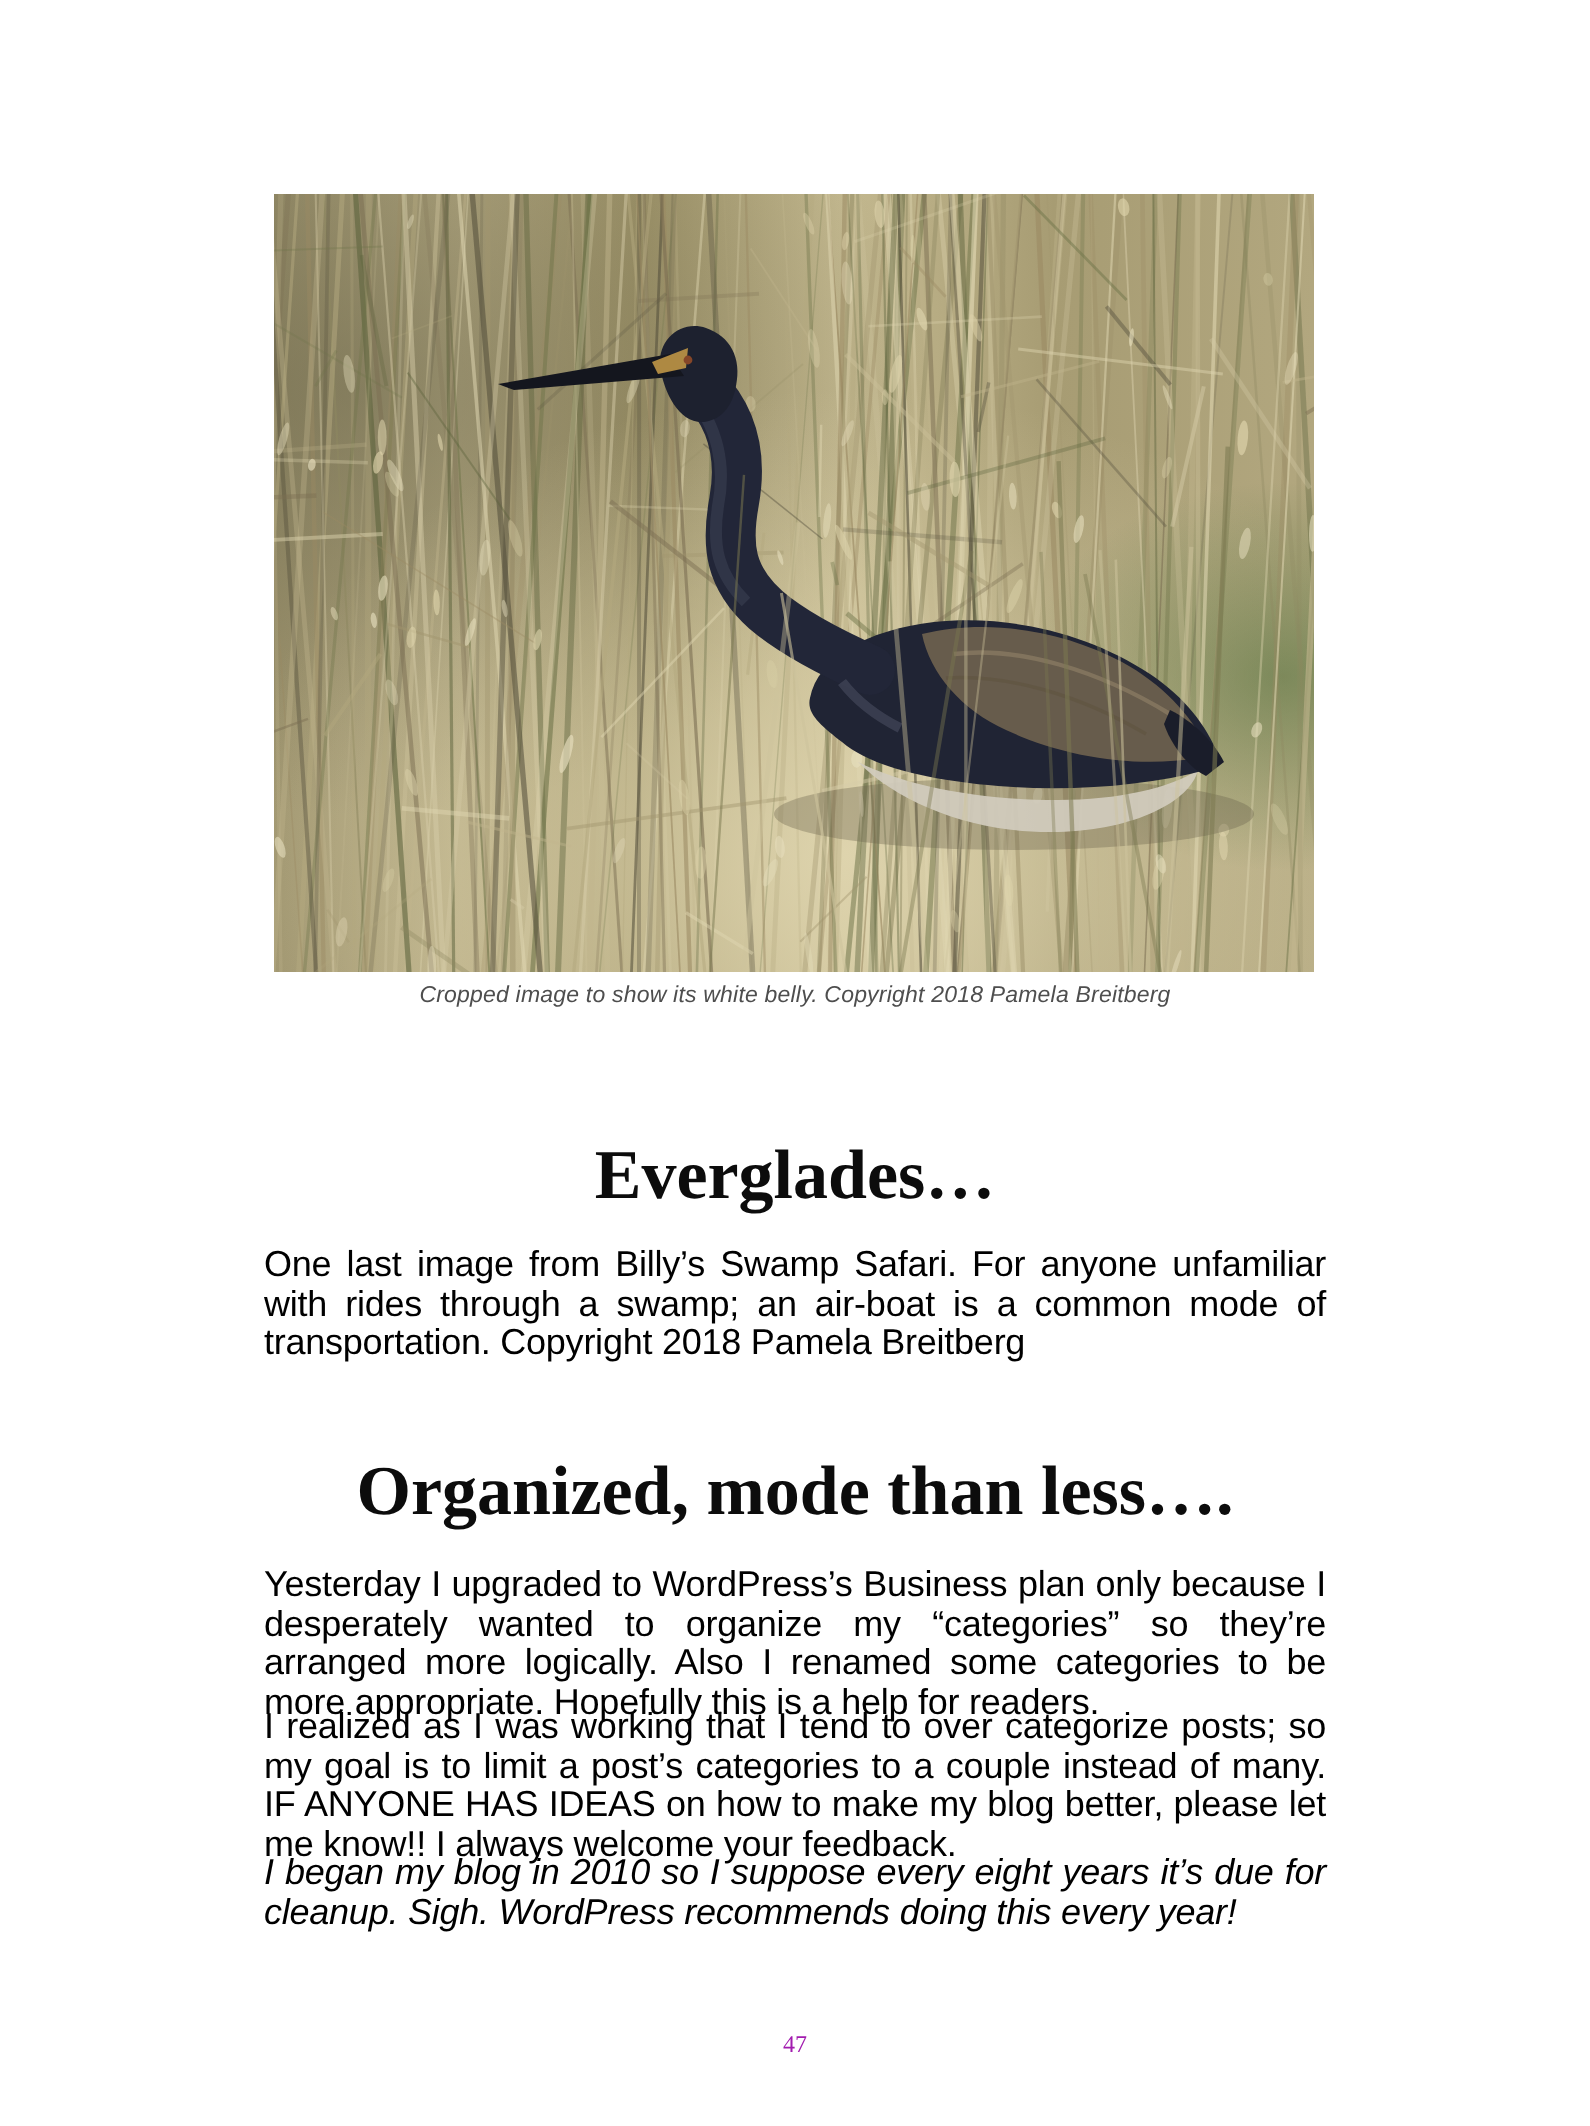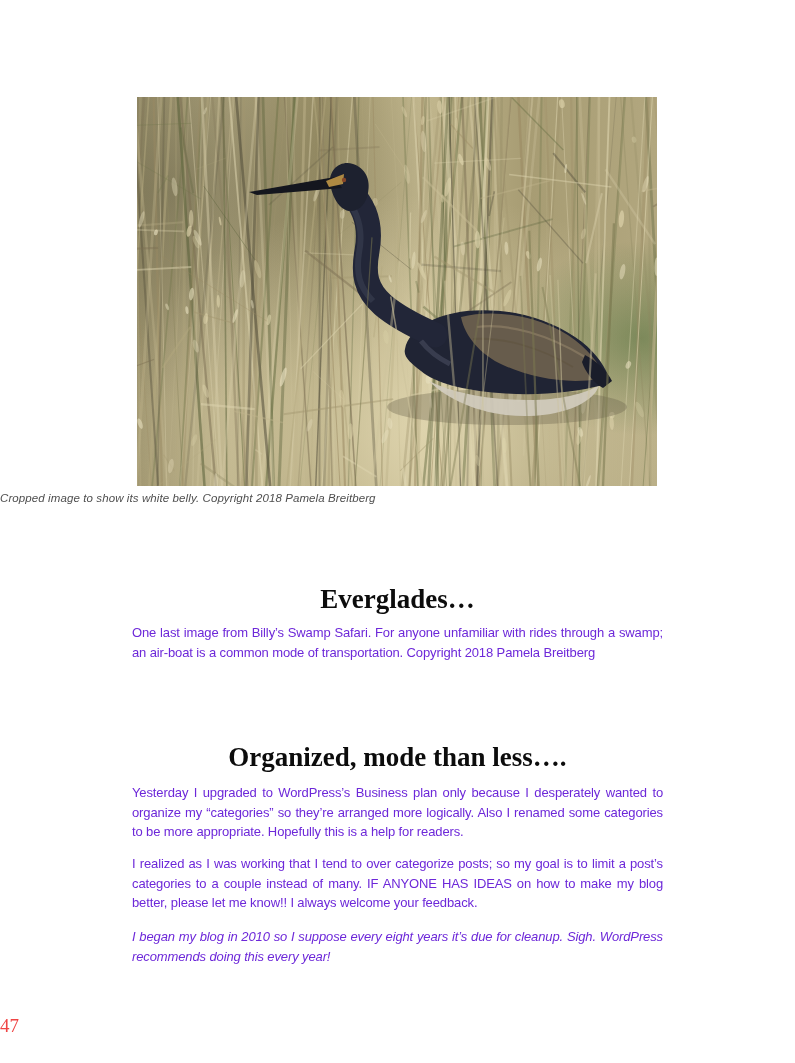--- a/index.html
+++ b/index.html
@@ -17,63 +17,63 @@
     top: 97px;
     width: 520px;
     height: 389px;
     overflow: hidden;
   }
   .photo-frame svg { display: block; filter: blur(0.35px) saturate(0.92); }
   .caption {
     position: absolute;
     left: 0; right: 0;
     top: 491px;
-    text-align: left;
+    text-align: center;
     font-style: italic;
     font-size: 11.5px;
     line-height: 15px;
     color: #4e4e4e;
     letter-spacing: 0.1px;
   }
   .heading {
     position: absolute;
     left: 0; right: 0;
     text-align: center;
     font-family: "Liberation Serif", serif;
     font-weight: 700;
-    font-size: 27px;
+    font-size: 35px;
     line-height: 38px;
     color: #0c0c0c;
-    margin: 11px;
+    margin: 0;
   }
   .h-everglades { top: 569px; }
   .h-organized  { top: 727px; }
   .body-para {
     position: absolute;
     left: 132px;
     width: 531px;
     margin: 0;
-    font-size: 13px;
+    font-size: 18px;
     line-height: 19.5px;
     letter-spacing: -0.12px;
-    color: #6d28d9;
+    color: #000000;
     text-align: justify;
   }
   .p-1 { top: 623px; }
   .p-2 { top: 783px; }
   .p-3 { top: 854px; }
   .p-4 { top: 927px; font-style: italic; }
   .page-number {
     position: absolute;
     left: 0; right: 0;
     top: 1015px;
-    text-align: left;
+    text-align: center;
     font-family: "Liberation Serif", serif;
-    font-size: 19px;
-    color: #ef4444;
+    font-size: 12px;
+    color: #a21caf;
   }
 </style>
 </head>
 <body>
 
 <div class="page">
 
   <figure class="photo-frame" style="margin:0">
     <svg width="520" height="389" viewBox="0 0 520 389" xmlns="http://www.w3.org/2000/svg">
       <defs>

